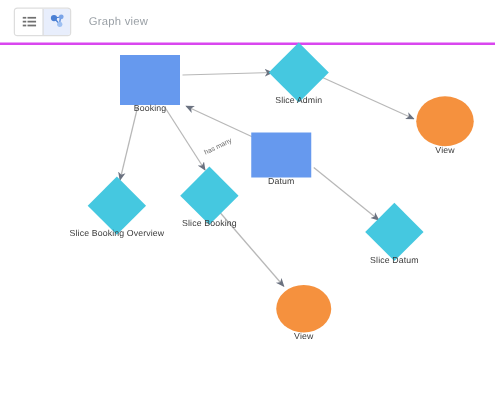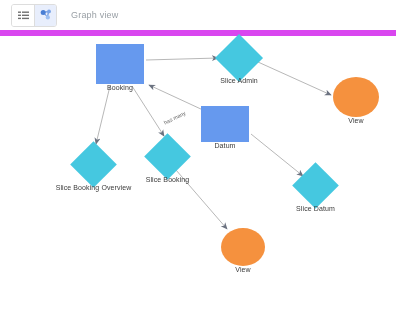--- a/index.html
+++ b/index.html
@@ -20,21 +20,21 @@
   }
 
   
   #toolbar {
     position: absolute;
     left: 0;
     top: 0;
     width: 396px;
     height: 36px;
     background: #ffffff;
-    border-bottom: 6px solid #d946ef;
+    border-bottom: 2px solid #d946ef;
     display: flex;
     align-items: center;
     box-sizing: border-box;
     padding-left: 11px;
   }
 
   .toggle-group {
     display: flex;
     align-items: center;
     border: 1px solid #dddddd;

